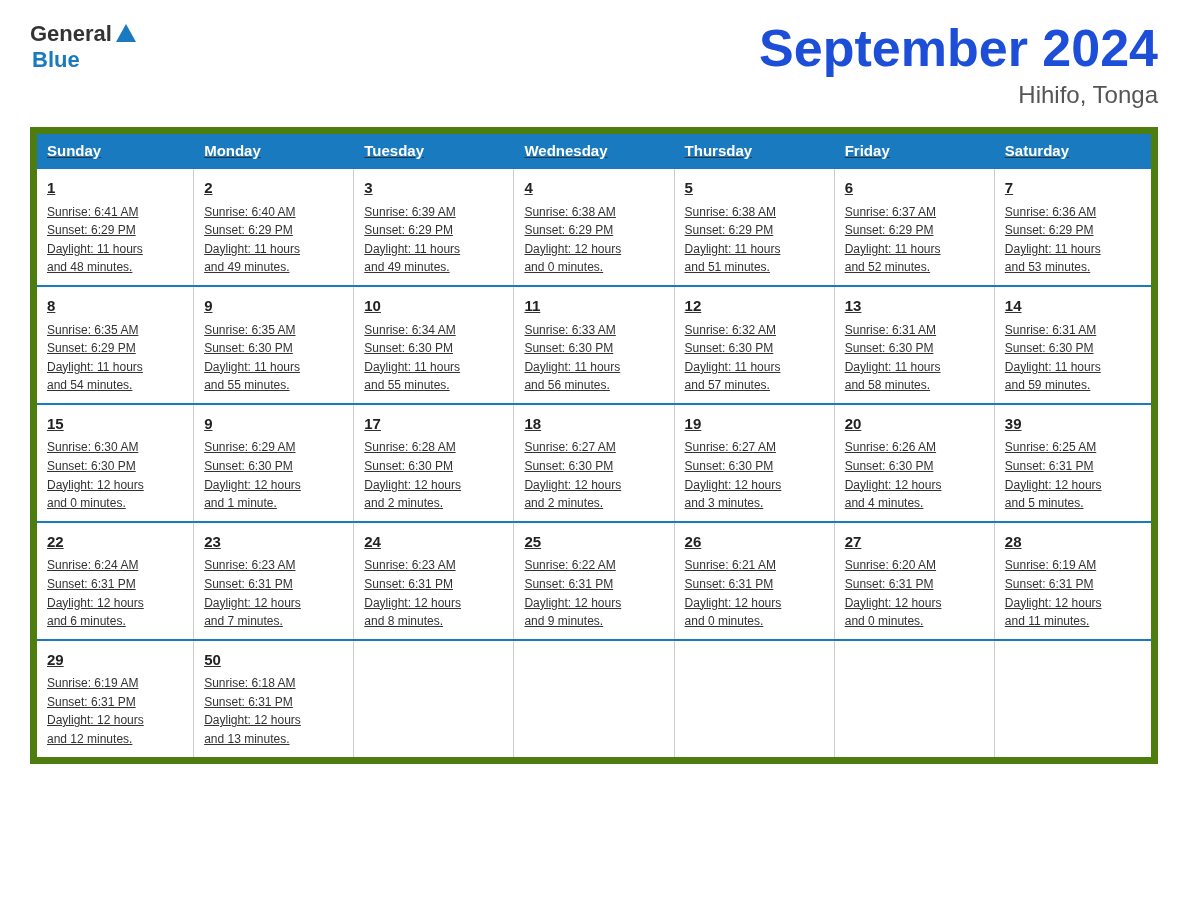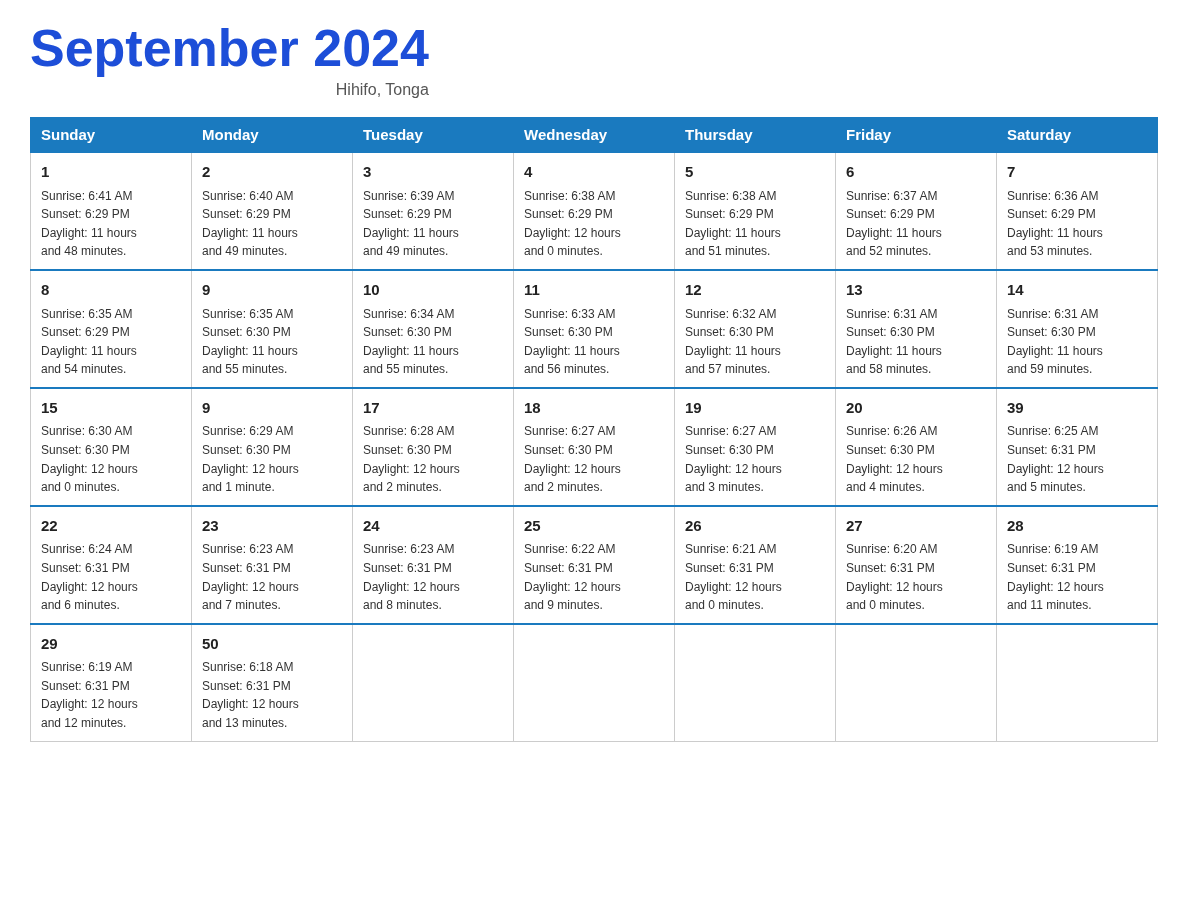--- a/index.html
+++ b/index.html
@@ -38,28 +38,29 @@
     .title-section {
       text-align: right;
     }
     .month-title {
       font-size: 52px;
       font-weight: bold;
       color: #1d4ed8;
       line-height: 1.1;
     }
     .location {
-      font-size: 16px;
+      font-size: 24px;
       color: #555;
       margin-top: 4px;
     }
     .calendar {
       width: 100%;
       border-collapse: collapse;
-      border: 1px solid #4d7c0f;
+      border: 7px solid #4d7c0f;
+      text-decoration: underline;
     }
     .calendar th {
       background-color: #1a7abf;
       color: #fff;
       font-size: 15px;
       font-weight: bold;
       padding: 8px 10px;
       text-align: left;
       border: 1px solid #1a7abf;
     }
@@ -88,20 +89,35 @@
       background: #fff;
     }
     tr.calendar-row td {
       border-top: 2px solid #1a7abf;
     }
   </style>
 </head>
 <body>
 
 <div class="header">
+  <div class="logo">
+    <div class="logo-wrapper">
+      <div class="logo-top">
+        <span class="logo-text">General</span>
+        <div style="display:inline-block; margin-left:3px; margin-top:2px;">
+          <svg width="22" height="22" viewBox="0 0 22 22">
+            <polygon points="11,2 21,20 1,20" fill="#1a7abf"></polygon>
+          </svg>
+        </div>
+      </div>
+      <div style="margin-left:2px;">
+        <span class="logo-text" style="color:#1a7abf;">Blue</span>
+      </div>
+    </div>
+  </div>
   <div class="title-section">
     <div class="month-title">September 2024</div>
     <div class="location">Hihifo, Tonga</div>
   </div>
 </div>
 
 <table class="calendar">
   <thead>
     <tr>
       <th>Sunday</th>

